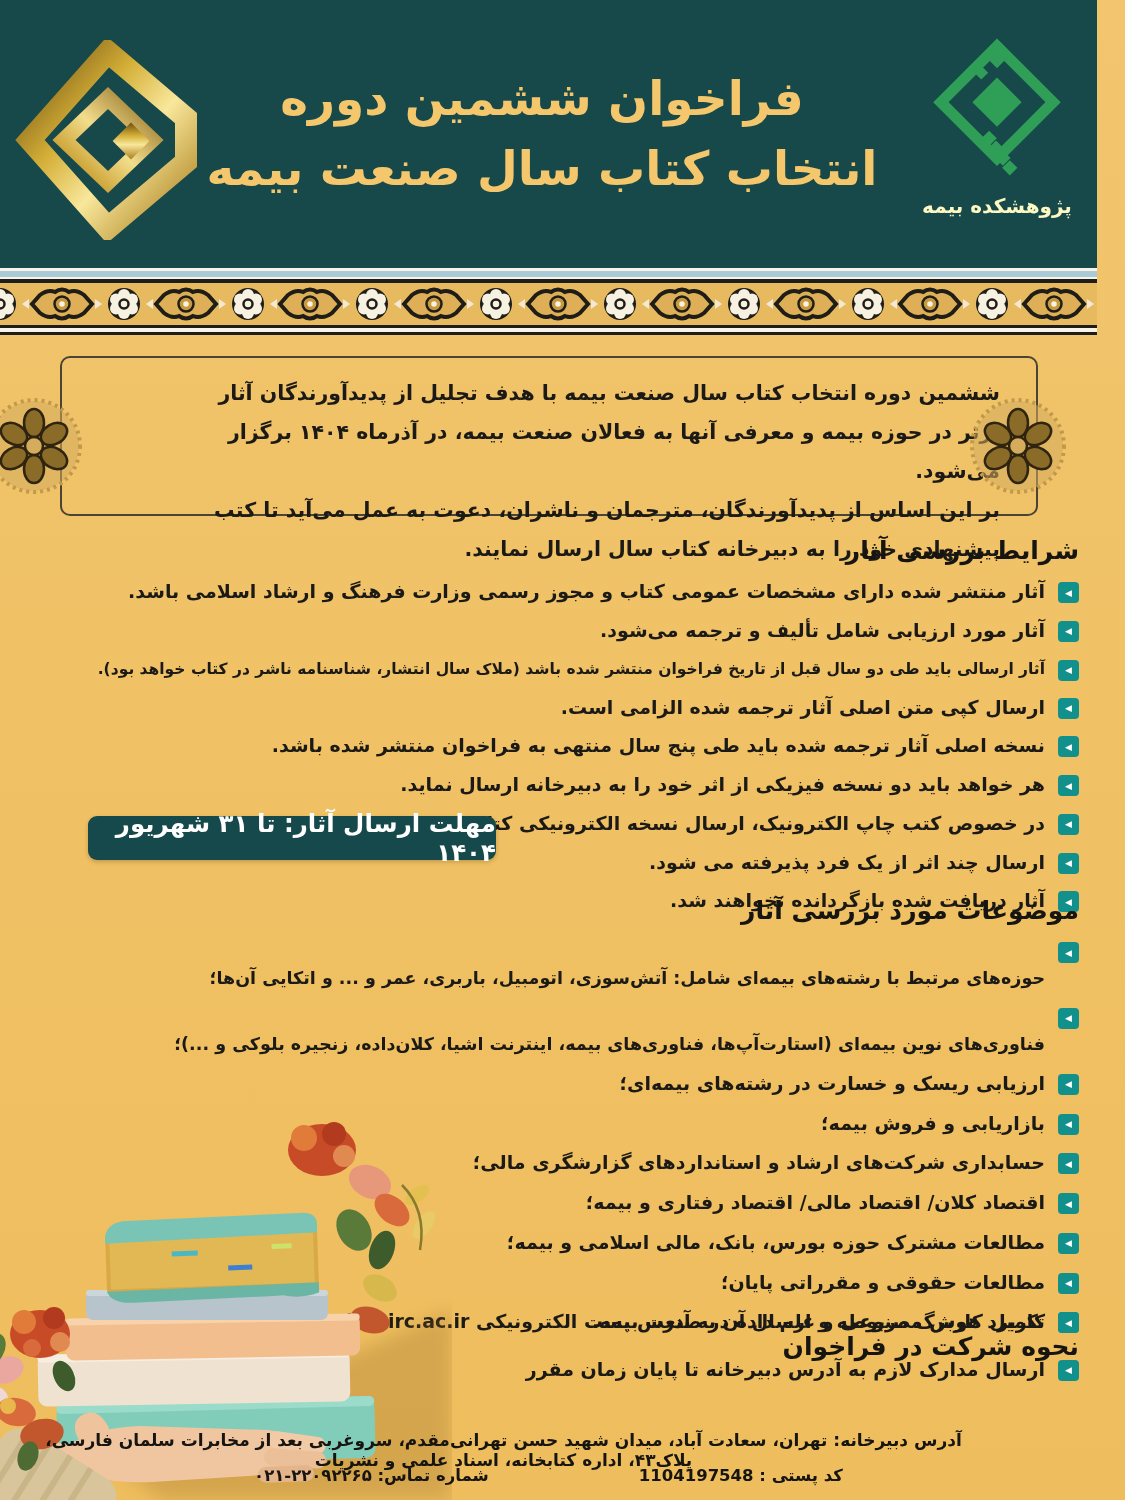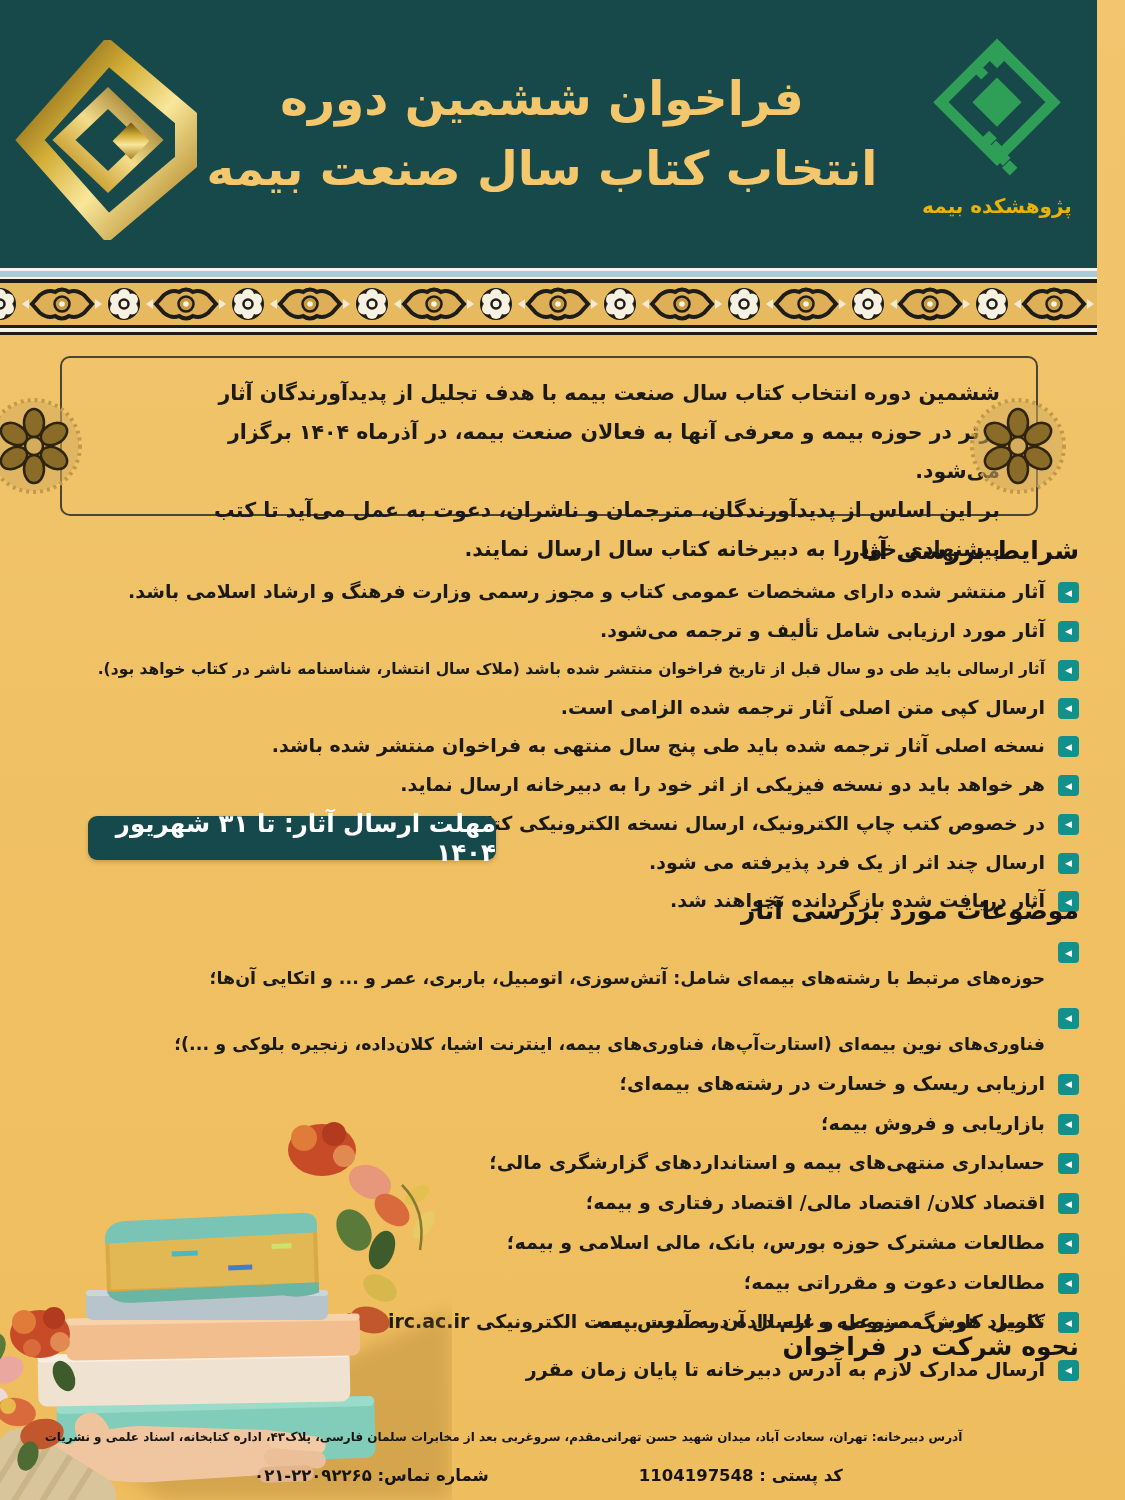--- a/index.html
+++ b/index.html
@@ -6,21 +6,21 @@
   body{background:#666;font-family:"DejaVu Sans",sans-serif;}
   .poster{position:relative;width:1125px;height:1500px;margin:0 auto;overflow:hidden;
           background:linear-gradient(180deg,#F2C56E 0%,#F0C164 55%,#EEBD5E 100%);direction:rtl;padding-left:28px;}
   
   .header{position:absolute;top:0;left:0;width:1125px;height:268px;background:#17494B;}
   .title-wrap{position:absolute;top:0;left:230px;right:215px;height:268px;
               display:flex;flex-direction:column;justify-content:center;align-items:center;gap:16px;}
   .title-line{color:#F5C76D;font-size:47px;font-weight:bold;letter-spacing:0;line-height:1.15;text-align:center;}
   .logo-gold{position:absolute;top:40px;left:28px;width:220px;height:200px;}
   .logo-green{position:absolute;top:38px;right:30px;width:140px;height:215px;display:flex;flex-direction:column;align-items:center;}
-  .org-name{color:#eab308;font-size:20px;font-weight:bold;margin-top:6px;white-space:nowrap;}
+  .org-name{color:#fef9c3;font-size:20px;font-weight:bold;margin-top:6px;white-space:nowrap;}
   
   .strip{position:absolute;top:268px;left:0;width:1125px;height:72px;}
   
   .intro-box{position:absolute;top:356px;left:88px;width:978px;height:160px;border:2px solid #4A4436;border-radius:10px;
              padding:16px 36px 16px 110px;box-sizing:border-box;}
   .intro-box p{margin:0;color:#1C1A16;font-size:20.5px;font-weight:bold;line-height:39px;text-align:right;}
   .medallion{position:absolute;width:100px;height:100px;}
   .medallion.left{top:396px;left:12px;}
   .medallion.right{top:396px;left:996px;}
   
@@ -33,21 +33,21 @@
   .b-tx.sm{font-size:15.5px;line-height:1.45;}
   .b-tx.md{font-size:17.5px;margin-top:28px;}
   .wide li{margin-bottom:16px;}
   .loose li{margin-bottom:24px;}
   
   .badge{position:absolute;top:816px;left:116px;width:408px;height:44px;background:#16494B;border-radius:9px;
          display:flex;align-items:center;justify-content:center;color:#FFFFFF;font-size:24.5px;font-weight:bold;
          box-shadow:0 2px 4px rgba(60,40,0,.25);}
   
   .footer-address{position:absolute;top:1430px;left:60px;right:150px;text-align:center;color:#171511;
-                  font-size:12px;font-weight:bold;}
+                  font-size:17px;font-weight:bold;}
   .footer-line2{position:absolute;top:1466px;left:0;width:100%;display:flex;justify-content:center;gap:150px;
                 color:#171511;font-size:16.5px;font-weight:bold;}
   
   .books-illu{position:absolute;top:1090px;left:0;width:480px;height:410px;}
 </style>
 </head>
 <body>
 
 <div class="poster">
 
@@ -231,33 +231,33 @@
     <li>
         <span class="b-ic">◀</span>
         <span class="b-tx">ارزیابی ریسک و خسارت در رشته‌های بیمه‌ای؛</span>
       </li>
     <li>
         <span class="b-ic">◀</span>
         <span class="b-tx">بازاریابی و فروش بیمه؛</span>
       </li>
     <li>
         <span class="b-ic">◀</span>
-        <span class="b-tx">حسابداری منتهی‌های بیمه و استانداردهای گزارشگری مالی؛</span>
+        <span class="b-tx">حسابداری شرکت‌های ارشاد و استانداردهای گزارشگری مالی؛</span>
       </li>
     <li>
         <span class="b-ic">◀</span>
         <span class="b-tx">اقتصاد کلان/ اقتصاد مالی/ اقتصاد رفتاری و بیمه؛</span>
       </li>
     <li>
         <span class="b-ic">◀</span>
         <span class="b-tx">مطالعات مشترک حوزه بورس، بانک، مالی اسلامی و بیمه؛</span>
       </li>
     <li>
         <span class="b-ic">◀</span>
-        <span class="b-tx">مطالعات دعوت و مقرراتی بیمه؛</span>
+        <span class="b-tx">مطالعات حقوقی و مقرراتی پایان؛</span>
       </li>
     <li>
         <span class="b-ic">◀</span>
         <span class="b-tx">کاربرد هوش مصنوعی و علم داده در صنعت بیمه.</span>
       </li>
   </ul>
 
   <div class="sec-heading" style="top:1332px">نحوه شرکت در فراخوان</div>
   <ul class="blist loose" style="top:1310px">
     <li>

